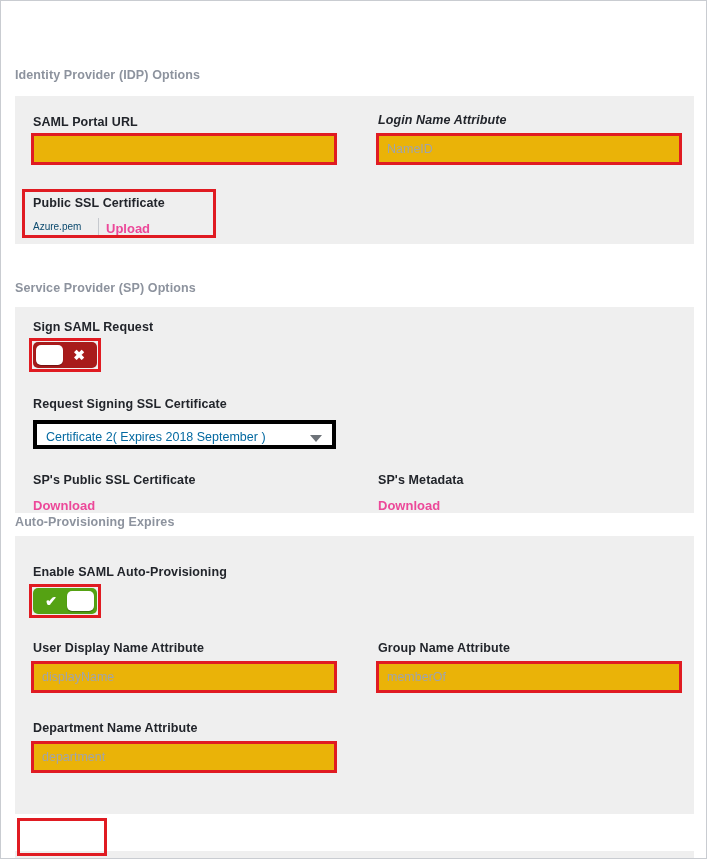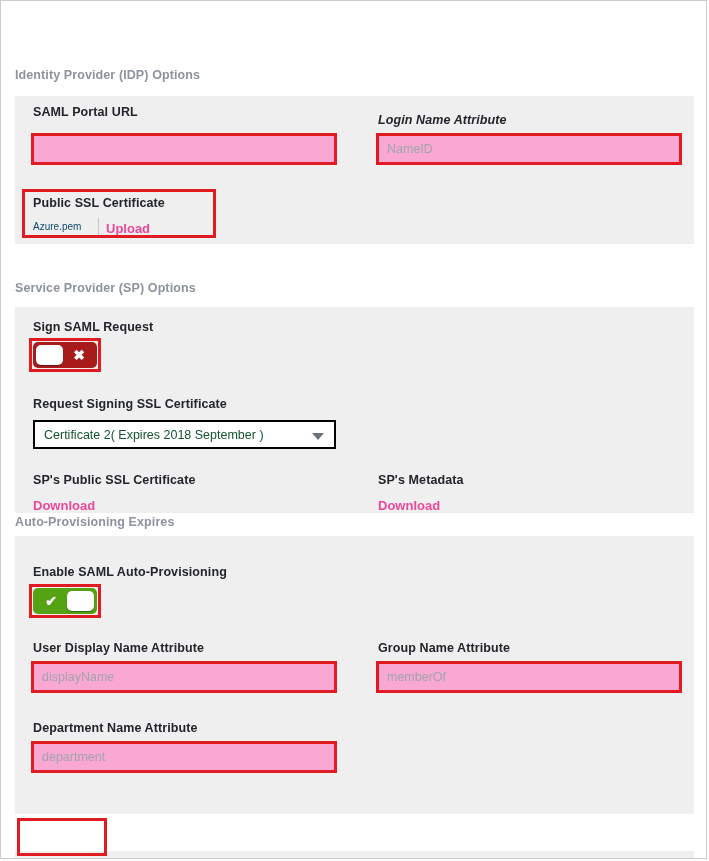--- a/index.html
+++ b/index.html
@@ -80,21 +80,21 @@
     position: absolute;
     color: #22252b;
     font-size: 12.5px;
     font-weight: bold;
     letter-spacing: 0.1px;
   }
 
   .textbox {
     position: absolute;
     box-sizing: border-box;
-    background: #f9a8d4;
+    background: #eab308;
     border: 1px solid #a9acb1;
     border-top-color: #6f7277;
     font-family: "Liberation Sans", sans-serif;
     font-size: 12.5px;
     color: #5c6066;
     padding: 0 8px;
     line-height: 1;
   }
   .textbox::placeholder { color: #a0a4aa; opacity: 1; }
 
@@ -150,23 +150,23 @@
     width: 32px;
   }
   .toggle.off .glyph { right: 2px; }
   .toggle.on  .glyph { left: 2px; }
 
   
   .select {
     position: absolute;
     box-sizing: border-box;
     background: #ffffff;
-    border: 2px solid #000000;
-    font-size: 12.5px;
-    color: #14532d;
+    border: 4px solid #000000;
+    font-size: 12.5px;
+    color: #0369a1;
   }
   .select .sel-text {
     position: absolute;
     left: 9px;
     top: 6px;
   }
   .select .caret {
     position: absolute;
     right: 10px;
     top: 11px;
@@ -200,21 +200,21 @@
 
 <div class="dialog">
 
 
   <div class="body-area">
 
     <div class="section-heading" style="left:14px; top:29px;">Identity Provider (IDP) Options</div>
 
     <div class="panel" style="left:14px; top:57px; width:679px; height:148px;"></div>
 
-    <div class="field-label" style="left:32px; top:66px;text-align:center;">SAML Portal URL</div>
+    <div class="field-label" style="left:32px; top:76px;text-align:center;">SAML Portal URL</div>
     <input class="textbox" style="left: 32px; top: 96px; width: 302px; height: 28px;" placeholder="">
 
     <div class="field-label" style="left:377px; top:74px;font-style:italic;">Login Name Attribute</div>
     <input class="textbox" style="left: 377px; top: 96px; width: 302px; height: 28px;" placeholder="NameID">
 
     <div class="field-label" style="left:32px; top:157px;">Public SSL Certificate</div>
     <div class="muted-text" style="left:32px; top:182px;">Azure.pem</div>
     <div class="divider-v" style="left:97px; top:179px; height:17px;"></div>
     <div class="link" style="left:105px; top:182px;">Upload</div>
 

